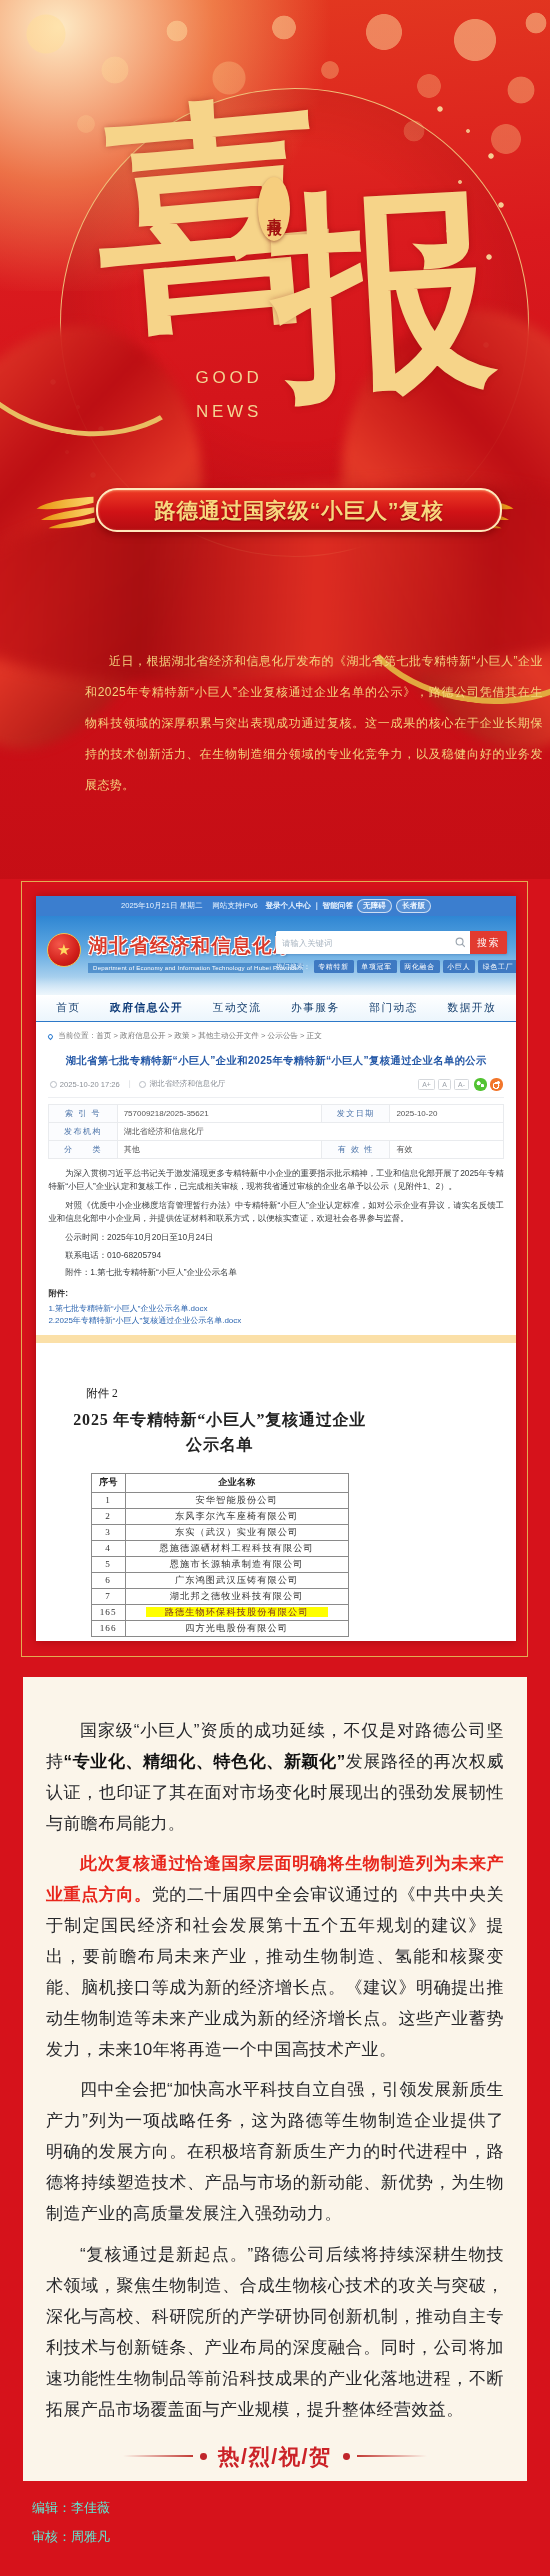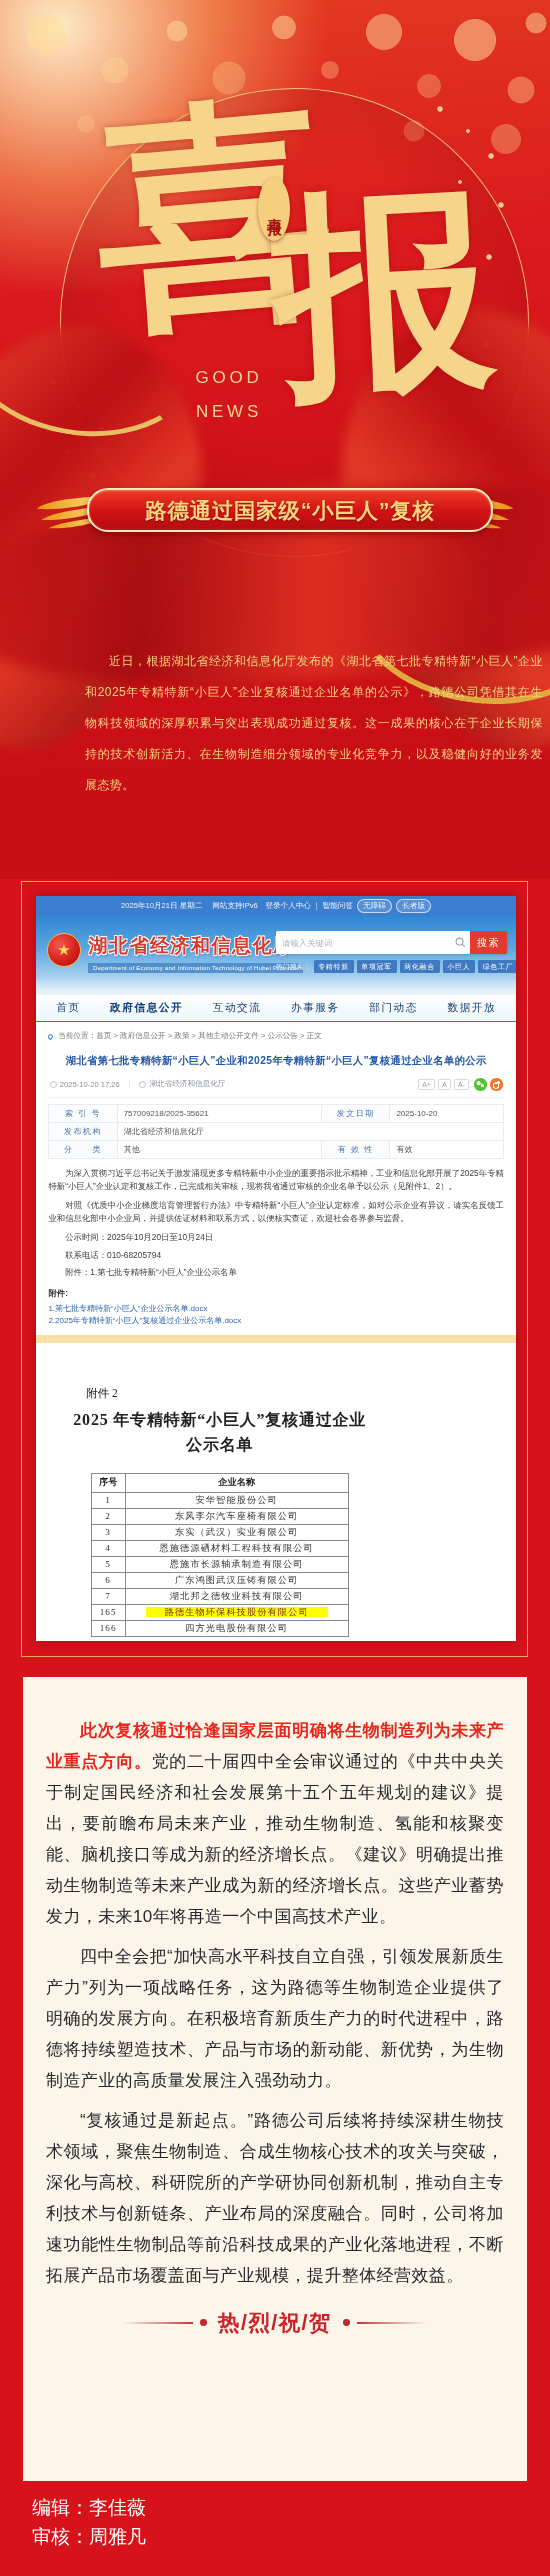--- a/index.html
+++ b/index.html
@@ -65,21 +65,21 @@
   .bao-char { position:absolute; left:275px; top:182px; z-index:5; font-size:218px; line-height:1; color:#F6D489;
               font-family:"DejaVu Serif","Liberation Serif",serif; font-weight:bold; transform:rotate(-3deg);
               text-shadow:0 0 6.1px rgba(120,10,10,.35); }
   .stamp { position:absolute; left:258px; top:177px; width:32px; height:64px; z-index:6; background:#F6CE7E;
            border-radius:50%; display:flex; align-items:center; justify-content:center;
            box-shadow:0 1.5px 3.8px rgba(100,0,0,.45); }
   .stamp span { writing-mode:vertical-rl; color:#A31312; font-weight:bold; font-size:14.5px; letter-spacing:3.1px;
                 font-family:"DejaVu Serif","Liberation Serif",serif; }
   .good-news { position:absolute; left:147px; top:361px; width:164px; z-index:5; text-align:center;
                color:#F3D492; font-size:17px; letter-spacing:3.8px; line-height:34px; }
-  .banner { position:absolute; left:87px; top:488px; width:406px; height:44px; z-index:6;
+  .banner { position:absolute; left:96px; top:488px; width:406px; height:44px; z-index:6;
             background:linear-gradient(180deg,#EE3A24 0%,#D01216 55%,#B50D12 100%);
             border:2.3px solid #FFE8BC; border-radius:21px;
             box-shadow:0 3.1px 7.6px rgba(110,0,0,.55), inset 0 0.8px 2.3px rgba(255,230,170,.5);
             display:flex; align-items:center; justify-content:center; }
   .banner-label { color:#F8D77E; font-size:21.4px; font-weight:bold; letter-spacing:0.8px; text-shadow:0 0.8px 1.5px rgba(90,0,0,.6); }
   .wing { position:absolute; top:495px; width:60px; height:35px; z-index:5; }
   .wing.left  { left:35px; }
   .wing.right { right:35px; transform:scaleX(-1); }
 
   
@@ -87,21 +87,21 @@
            font-size:12px; line-height:31px; text-align:justify; text-indent:2em; letter-spacing:0.4px;margin-left:39px; }
 
   
   .shot-frame { position:absolute; left:21.4px; top:881px; width:507px; height:776px; z-index:3;
                 border:1.5px solid #E3AC52; overflow:hidden; }
   .shot { position:absolute; left:13.8px; top:13.8px; width:480px; background:#fff; box-shadow:0 0 9.2px rgba(90,0,0,.4); }
 
   .s-topbar { height:20px; background:#3B7ECF; display:flex; align-items:center; justify-content:center;
               padding:0 7.6px; color:#EAF4FF; font-size:7.6px; white-space:nowrap; }
   .s-topbar .tleft span { margin-right:7.6px; }
-  .s-topbar .tright { display:flex; align-items:center; }
+  .s-topbar .tright { display:flex; align-items:center;font-weight:bold; }
   .s-topbar .pill { border:0.8px solid rgba(255,255,255,.7); border-radius:6.9px; padding:0.8px 5.3px; margin-left:3.8px;
                     background:rgba(255,255,255,.14); }
 
   .s-header { position:relative; height:79px; overflow:hidden;
               background:linear-gradient(180deg,#2F86D3 0%,#5CA6E0 40%,#A8D0EE 78%,#D8EBF8 100%); }
   .s-header:after { content:""; position:absolute; left:0; right:0; bottom:0; height:18.3px;
                     background:linear-gradient(180deg,rgba(255,255,255,0) 0%,rgba(255,255,255,.55) 100%); }
   .logo-row { position:absolute; left:10.7px; top:17px; display:flex; align-items:flex-start; z-index:2; }
   .emblem { width:34px; height:34px; border-radius:50%; flex:0 0 34px;
             background:radial-gradient(circle at 35% 32%,#F4574A 0%,#D21F1A 60%,#A80F0F 100%);
@@ -178,21 +178,21 @@
   .b { font-weight:bold; color:#111; }
   .r { color:#E8261C; font-weight:bold; }
   .congrats { display:flex; align-items:center; justify-content:center; margin-top:17px; }
   .c-line { width:70px; height:2.3px; }
   .c-line.l { background:linear-gradient(90deg,rgba(200,40,40,0),#C23A34); }
   .c-line.rr { background:linear-gradient(270deg,rgba(200,40,40,0),#C23A34); }
   .c-dot { width:6.9px; height:6.9px; border-radius:50%; background:#C0262B; margin:0 7.6px; }
   .congrats-text { color:#CB2227; font-size:21.4px; font-weight:bold; letter-spacing:1.5px; margin:0 3.1px; }
 
   
-  .credits { position:absolute; left:32px; top:2493px; color:#ffffff; font-size:19px; line-height:29px; z-index:3; }
+  .credits { position:absolute; left:32px; top:2493px; color:#5eead4; font-size:13px; line-height:29px; z-index:3; }
 </style>
 </head>
 <body>
 
 <div class="page">
 
   <div class="hero">
     <div class="glow"></div>
     <div class="bokeh"></div>
     <div class="ring"></div>
@@ -419,20 +419,21 @@
             </tr>
           </tbody>
             </table>
         </div>
       </div>
 
     </div>
   </div>
 
   <div class="card">
+    <p><span>国家级“小巨人”资质的成功延续，不仅是对路德公司坚持</span><span class="b">“专业化、精细化、特色化、新颖化”</span><span>发展路径的再次权威认证，也印证了其在面对市场变化时展现出的强劲发展韧性与前瞻布局能力。</span></p>
     <p><span class="r">此次复核通过恰逢国家层面明确将生物制造列为未来产业重点方向。</span><span>党的二十届四中全会审议通过的《中共中央关于制定国民经济和社会发展第十五个五年规划的建议》提出，要前瞻布局未来产业，推动生物制造、氢能和核聚变能、脑机接口等成为新的经济增长点。《建议》明确提出推动生物制造等未来产业成为新的经济增长点。这些产业蓄势发力，未来10年将再造一个中国高技术产业。</span></p>
     <p>四中全会把“加快高水平科技自立自强，引领发展新质生产力”列为一项战略任务，这为路德等生物制造企业提供了明确的发展方向。在积极培育新质生产力的时代进程中，路德将持续塑造技术、产品与市场的新动能、新优势，为生物制造产业的高质量发展注入强劲动力。</p>
     <p>“复核通过是新起点。”路德公司后续将持续深耕生物技术领域，聚焦生物制造、合成生物核心技术的攻关与突破，深化与高校、科研院所的产学研协同创新机制，推动自主专利技术与创新链条、产业布局的深度融合。同时，公司将加速功能性生物制品等前沿科技成果的产业化落地进程，不断拓展产品市场覆盖面与产业规模，提升整体经营效益。</p>
 
     <div class="congrats">
       <span class="c-line l"></span>
       <span class="c-dot"></span>
       <span class="congrats-text">热/烈/祝/贺</span>
       <span class="c-dot"></span>
       <span class="c-line rr"></span>

